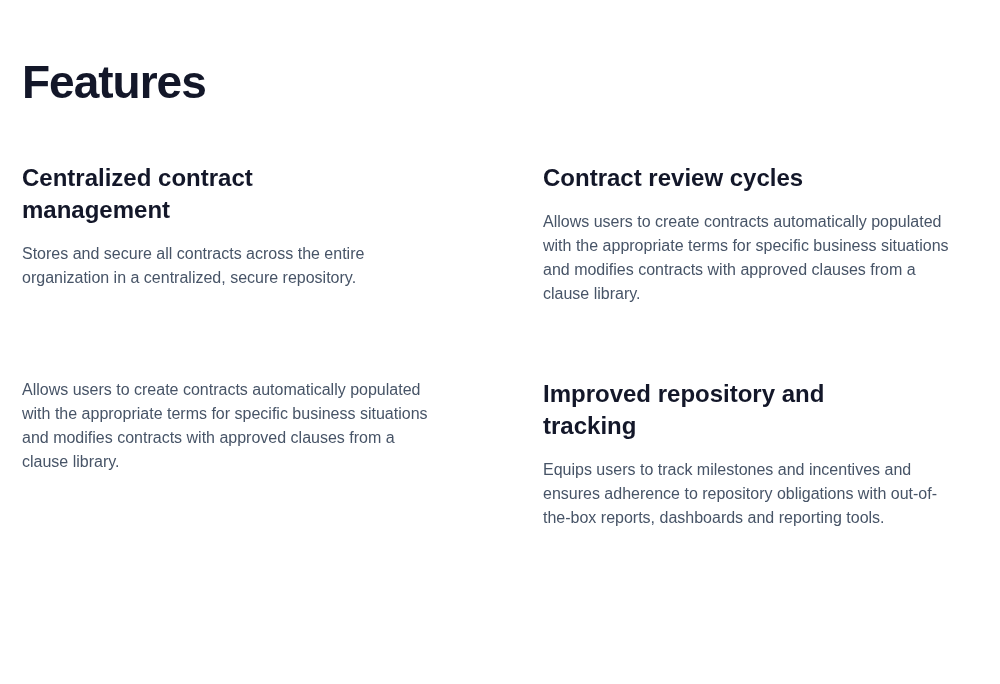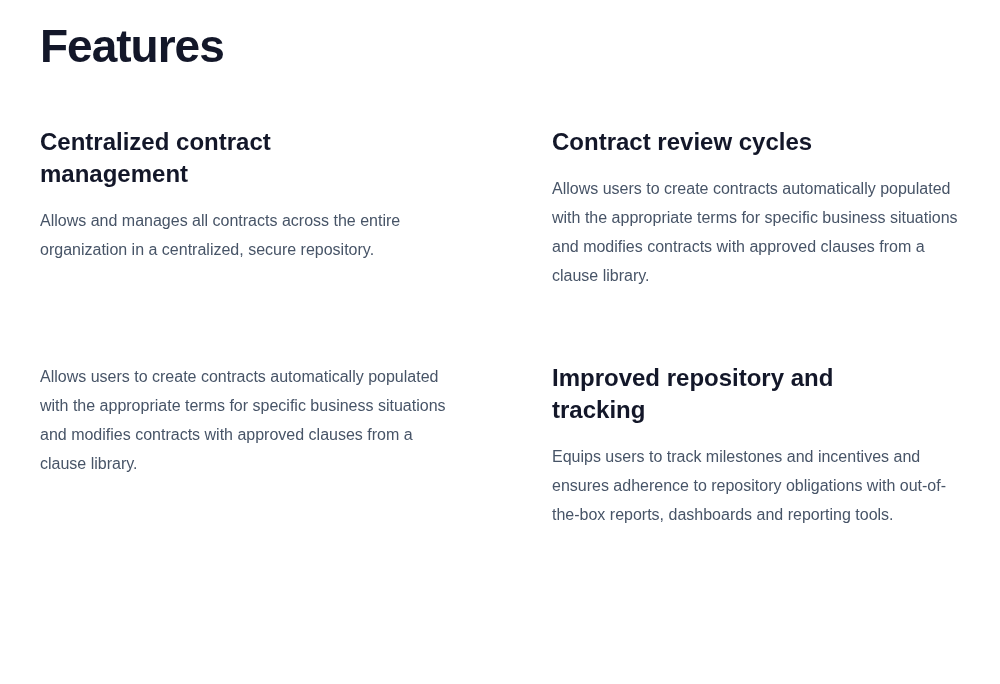--- a/index.html
+++ b/index.html
@@ -6,21 +6,22 @@
   html, body { margin: 0; padding: 0; }
   body {
     width: 1000px;
     height: 684px;
     overflow: hidden;
     background: #ffffff;
     font-family: "Liberation Sans", sans-serif;
     -webkit-font-smoothing: antialiased;
   }
   .page {
-    padding: 18px 40px 0 40px;
+    padding: 18px 40px 0 22px;
+    margin-top: 36px;
   }
   .page-title {
     font-size: 46px;
     line-height: 1.25;
     font-weight: 700;
     letter-spacing: -1px;
     color: #131729;
     margin: 0 0 50px 0;
   }
   .features-grid {
@@ -33,38 +34,38 @@
   .feature-title {
     font-size: 24px;
     line-height: 32px;
     font-weight: 700;
     color: #131729;
     margin: 0 0 16px 0;
     max-width: 372px;
   }
   .feature-description {
     font-size: 16px;
-    line-height: 29px;
+    line-height: 24px;
     font-weight: 400;
     color: #475467;
     margin: 0;
   }
 </style>
 </head>
 <body>
 
 <div class="page">
 
   <h1 class="page-title">Features</h1>
 
   <div class="features-grid">
 
     <div class="feature-card">
       <h3 class="feature-title">Centralized contract management</h3>
-      <p class="feature-description">Allows and manages all contracts across the entire organization in a centralized, secure repository.</p>
+      <p class="feature-description">Stores and secure all contracts across the entire organization in a centralized, secure repository.</p>
     </div>
 
     <div class="feature-card">
       <h3 class="feature-title">Contract review cycles</h3>
       <p class="feature-description">Allows users to create contracts automatically populated with the appropriate terms for specific business situations and modifies contracts with approved clauses from a clause library.</p>
     </div>
 
     <div class="feature-card">
       <p class="feature-description">Allows users to create contracts automatically populated with the appropriate terms for specific business situations and modifies contracts with approved clauses from a clause library.</p>
     </div>

